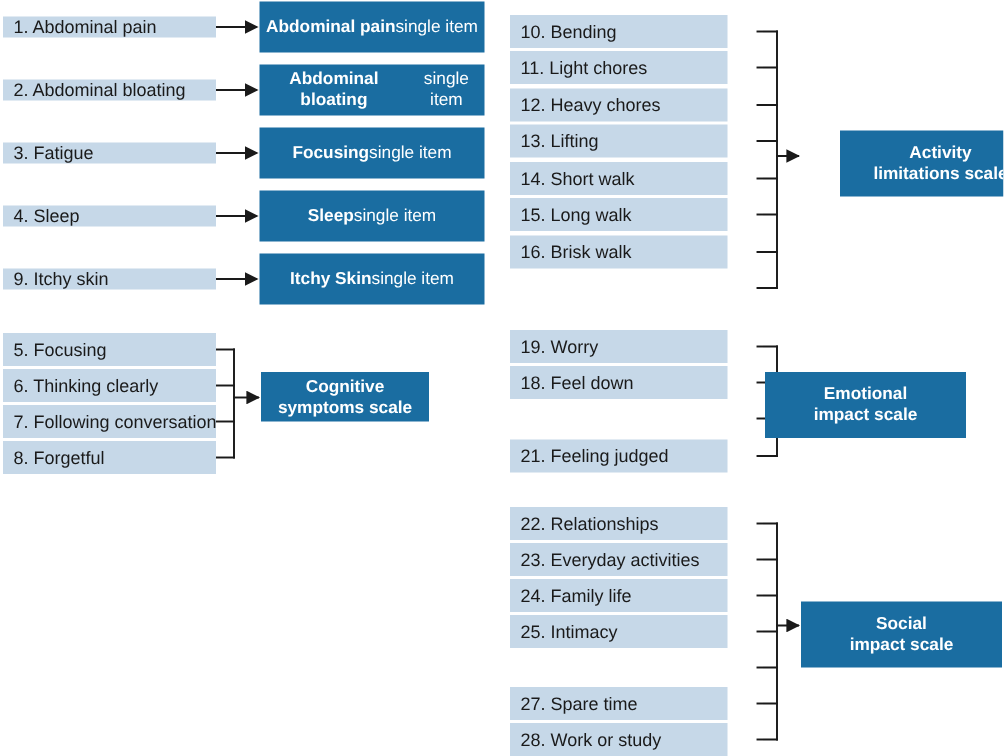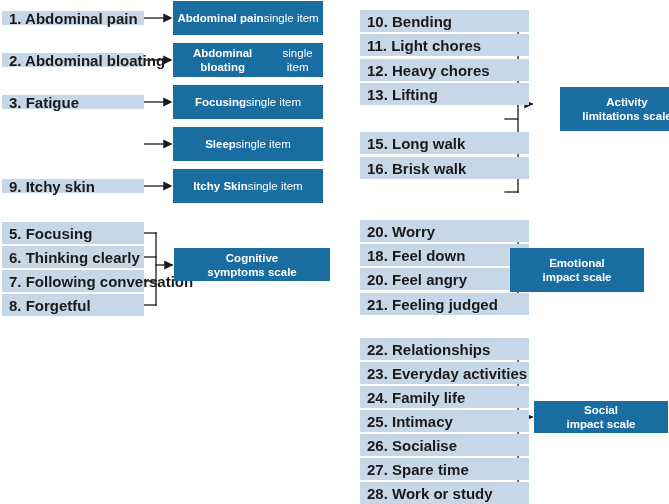--- a/index.html
+++ b/index.html
@@ -6,28 +6,27 @@
   #canvas {
     position:relative; width:669px; height:504px;
     background:var(--background, #fff);
     font-family:"Liberation Sans", sans-serif;
     overflow:hidden;
   }
   .bar {
     position:absolute; left:2px; width:142px; height:14px;
     background:var(--bar_bg, #c6d8e8);
     color:var(--bar_text, #1a1a1a);
-    font-size:15px; line-height:1;
+    font-size:12px; line-height:1;
     display:flex; align-items:center;
     padding-left:7px; box-sizing:border-box;
     white-space:nowrap;
-    font-weight:bold;
   }
   .bar.tall { height:22px; }
-  .bar.right { left:360px; width:169px; }
+  .bar.right { left:340px; width:145px; }
   .sbox {
     position:absolute; left:173px; width:150px; height:34px;
     background:var(--box_bg, #1a6da1);
     color:var(--box_text, #fff);
     display:flex; flex-direction:row; justify-content:center; align-items:center;
     text-align:center; font-size:11.5px; line-height:14px;
   }
   .sbox .t { font-weight:bold; }
   .scalebox {
     position:absolute;
@@ -102,20 +101,21 @@
       <line x1="505" y1="469" x2="518" y2="469"></line>
       <line x1="505" y1="493" x2="518" y2="493"></line>
       <line x1="518" y1="349" x2="518" y2="493"></line>
       <line x1="518" y1="417" x2="532" y2="417" marker-end="url(#arw)"></line>
     </g>
   </svg>
 
   <div class="bar" style="top:11px">1. Abdominal pain</div>
   <div class="bar" style="top:53px">2. Abdominal bloating</div>
   <div class="bar" style="top:95px">3. Fatigue</div>
+  <div class="bar" style="top:137px">4. Sleep</div>
   <div class="bar" style="top:179px">9. Itchy skin</div>
 
   <div class="sbox" style="top:1px">
     <span class="t">Abdominal pain</span>
     <span class="s">single item</span>
   </div>
   <div class="sbox" style="top:43px">
     <span class="t">Abdominal bloating</span>
     <span class="s">single item</span>
   </div>
@@ -130,53 +130,52 @@
   <div class="sbox" style="top:169px">
     <span class="t">Itchy Skin</span>
     <span class="s">single item</span>
   </div>
 
   <div class="bar tall" style="top:222px">5. Focusing</div>
   <div class="bar tall" style="top:246px">6. Thinking clearly</div>
   <div class="bar tall" style="top:270px">7. Following conversation</div>
   <div class="bar tall" style="top:294px">8. Forgetful</div>
 
-  <div class="scalebox" style="left:174px;top:248px;width:156px;height:33px">
+  <div class="scalebox" style="left:174px;top:248px;width:112px;height:33px">
     <span>Cognitive</span>
     <span>symptoms scale</span>
   </div>
 
   <div class="bar tall right" style="top:10px">10. Bending</div>
   <div class="bar tall right" style="top:34px">11. Light chores</div>
   <div class="bar tall right" style="top:59px">12. Heavy chores</div>
   <div class="bar tall right" style="top:83px">13. Lifting</div>
+  <div class="bar tall right" style="top:108px">14. Short walk</div>
   <div class="bar tall right" style="top:132px">15. Long walk</div>
   <div class="bar tall right" style="top:157px">16. Brisk walk</div>
 
   <div class="scalebox" style="left:560px;top:87px;width:134px;height:44px">
     <span>Activity</span>
     <span>limitations scale</span>
   </div>
 
-  <div class="bar tall right" style="top:220px">20. Worry</div>
+  <div class="bar tall right" style="top:220px">19. Worry</div>
   <div class="bar tall right" style="top:244px">18. Feel down</div>
-  <div class="bar tall right" style="top:268px">20. Feel angry</div>
   <div class="bar tall right" style="top:293px">21. Feeling judged</div>
 
   <div class="scalebox" style="left:510px;top:248px;width:134px;height:44px">
     <span>Emotional</span>
     <span>impact scale</span>
   </div>
 
   <div class="bar tall right" style="top:338px">22. Relationships</div>
   <div class="bar tall right" style="top:362px">23. Everyday activities</div>
   <div class="bar tall right" style="top:386px">24. Family life</div>
   <div class="bar tall right" style="top:410px">25. Intimacy</div>
-  <div class="bar tall right" style="top:434px">26. Socialise</div>
   <div class="bar tall right" style="top:458px">27. Spare time</div>
   <div class="bar tall right" style="top:482px">28. Work or study</div>
 
-  <div class="scalebox" style="left:534px;top:401px;width:134px;height:32px">
+  <div class="scalebox" style="left:534px;top:401px;width:134px;height:44px">
     <span>Social</span>
     <span>impact scale</span>
   </div>
 
 </div>
 
 </body></html>

